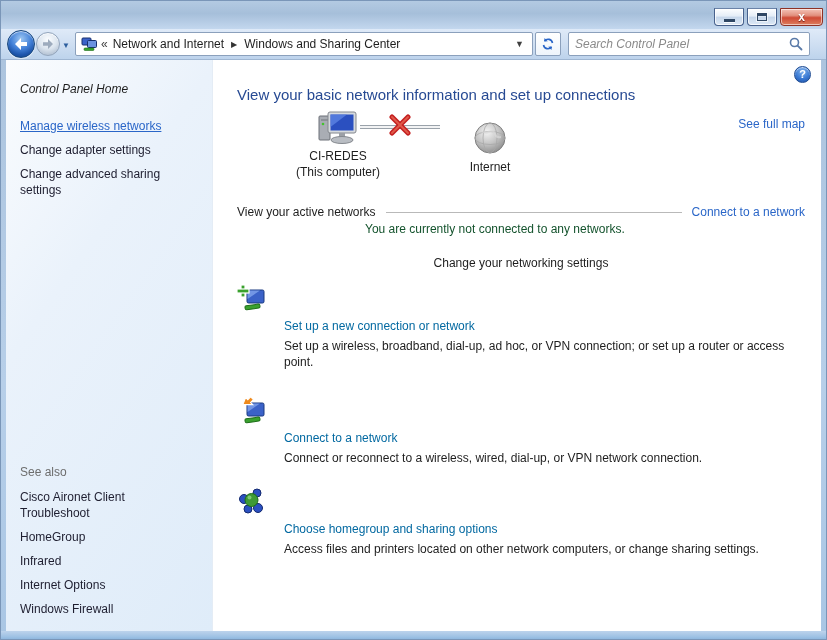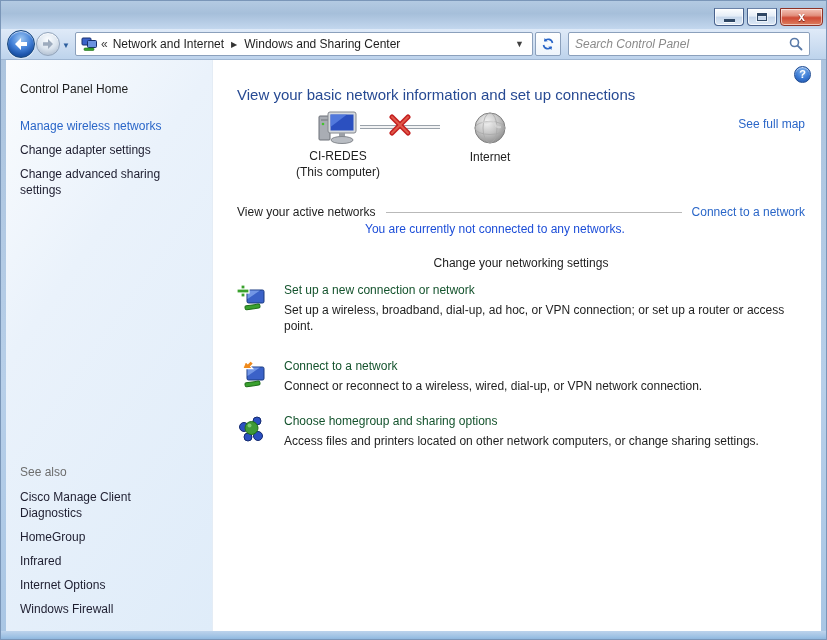--- a/index.html
+++ b/index.html
@@ -54,58 +54,58 @@
     border-radius:2px; display:flex; align-items:center; padding:0 6px; flex:0 0 auto; }
   .search-box input { border:none; outline:none; flex:1; font-family:"Liberation Sans",sans-serif;
     font-size:12px; font-style:italic; color:#7a7a7a; background:transparent; }
   .search-box input::placeholder { color:#8a8a8a; font-style:italic; }
 
   
   .content { position:absolute; left:5px; right:5px; top:59px; bottom:8px; display:flex; }
 
   .sidebar { width:206px; flex:0 0 auto; position:relative;
     background:linear-gradient(125deg,#fafcfe 0%,#eaf2fb 35%,#dfecf9 100%); padding:22px 0 0 14px; }
-  .sb-home { color:#1e1e1e; margin-bottom:22px; }
+  .sb-home { color:#1e1e1e; margin-bottom:22px;font-style:italic; }
   .sb-link { display:block; color:#1e1e30; margin-bottom:8px; line-height:16px; width:172px; cursor:pointer; }
-  .sb-link.active { color:#2a66c8; }
+  .sb-link.active { color:#2a66c8; text-decoration:underline; }
   .see-also { position:absolute; left:14px; top:405px; width:180px; }
   .see-also-heading { color:#6d6d6d; margin-bottom:10px; }
 
   .main { flex:1; background:#fff; position:relative; padding:26px 16px 0 24px; border-left:1px solid #e4ecf5; }
 
   .help-btn { position:absolute; top:6px; right:10px; width:17px; height:17px; border-radius:50%;
     background:radial-gradient(circle at 50% 30%,#7fb2ec,#3a7ad4 55%,#1c4fa4);
     border:1px solid #1c4a92; color:#fff; font-weight:bold; font-size:11px; line-height:15px; text-align:center;
     box-shadow:inset 0 1px 1px rgba(255,255,255,.7); }
 
   h1.page-title { font-size:15px; font-weight:normal; color:#274a93; margin:0 0 4px 0; }
 
   .net-map { position:relative; height:84px; margin-top:6px; }
   .map-node { position:absolute; text-align:center; }
   .node-computer { left:56px; top:0; width:90px; }
   .node-computer svg { display:block; margin:0 auto; }
   .node-label { margin-top:2px; color:#1e1e1e; line-height:14px; }
   .conn-line { position:absolute; left:123px; top:16px; width:80px; height:4px;
     border-top:1px solid #9aa2aa; border-bottom:1px solid #9aa2aa; background:#f2f3f4; }
   .conn-x { position:absolute; left:151px; top:5px; }
-  .node-internet { left:213px; top:2px; width:80px; }
+  .node-internet { left:213px; top:12px; width:80px; }
   .see-full-map { position:absolute; right:0; top:8px; color:#2a66c8; cursor:pointer; }
 
   .section-row { display:flex; align-items:center; margin-top:12px; }
   .section-label { color:#1e1e1e; white-space:nowrap; }
   .section-rule { flex:1; height:1px; background:#b9b9b9; margin:0 10px; }
   .section-link { color:#2a66c8; white-space:nowrap; cursor:pointer; }
-  .not-connected { margin:3px 0 0 128px; color:#1d4ed8; }
+  .not-connected { margin:3px 0 0 128px; color:#14532d; }
 
   .settings-row { margin-top:20px;flex-direction:column; }
   .tasks { margin-top:13px; }
   .task { display:flex; margin-bottom:20px; cursor:pointer; }
   .task.first { margin-bottom:25px; }
   .task-icon { width:30px; height:30px; flex:0 0 auto; margin-right:17px; margin-top:1px; }
-  .task-title { color:#14532d; line-height:15px; }
+  .task-title { color:#0369a1; line-height:15px;margin-top:36px; }
   .task-desc { color:#1e1e1e; margin-top:4px; line-height:16px; max-width:586px; }
 
   .bottom-frame { position:absolute; left:0; bottom:0; width:100%; height:8px;
     background:linear-gradient(#bdd3ec,#9fc2e4 70%,#8fb7de); }
 
   a { text-decoration:none; }
 </style>
 </head>
 <body>
 
@@ -174,21 +174,21 @@
   <div class="content">
 
     <div class="sidebar">
       <div class="sb-home">Control Panel Home</div>
       <a class="sb-link active">Manage wireless networks</a>
       <a class="sb-link">Change adapter settings</a>
       <a class="sb-link">Change advanced sharing settings</a>
 
       <div class="see-also">
         <div class="see-also-heading">See also</div>
-        <a class="sb-link">Cisco Manage Client Diagnostics</a>
+        <a class="sb-link">Cisco Aironet Client Troubleshoot</a>
         <a class="sb-link">HomeGroup</a>
         <a class="sb-link">Infrared</a>
         <a class="sb-link">Internet Options</a>
         <a class="sb-link">Windows Firewall</a>
       </div>
     </div>
 
     <div class="main">
       <div class="help-btn"><span>?</span></div>
 

